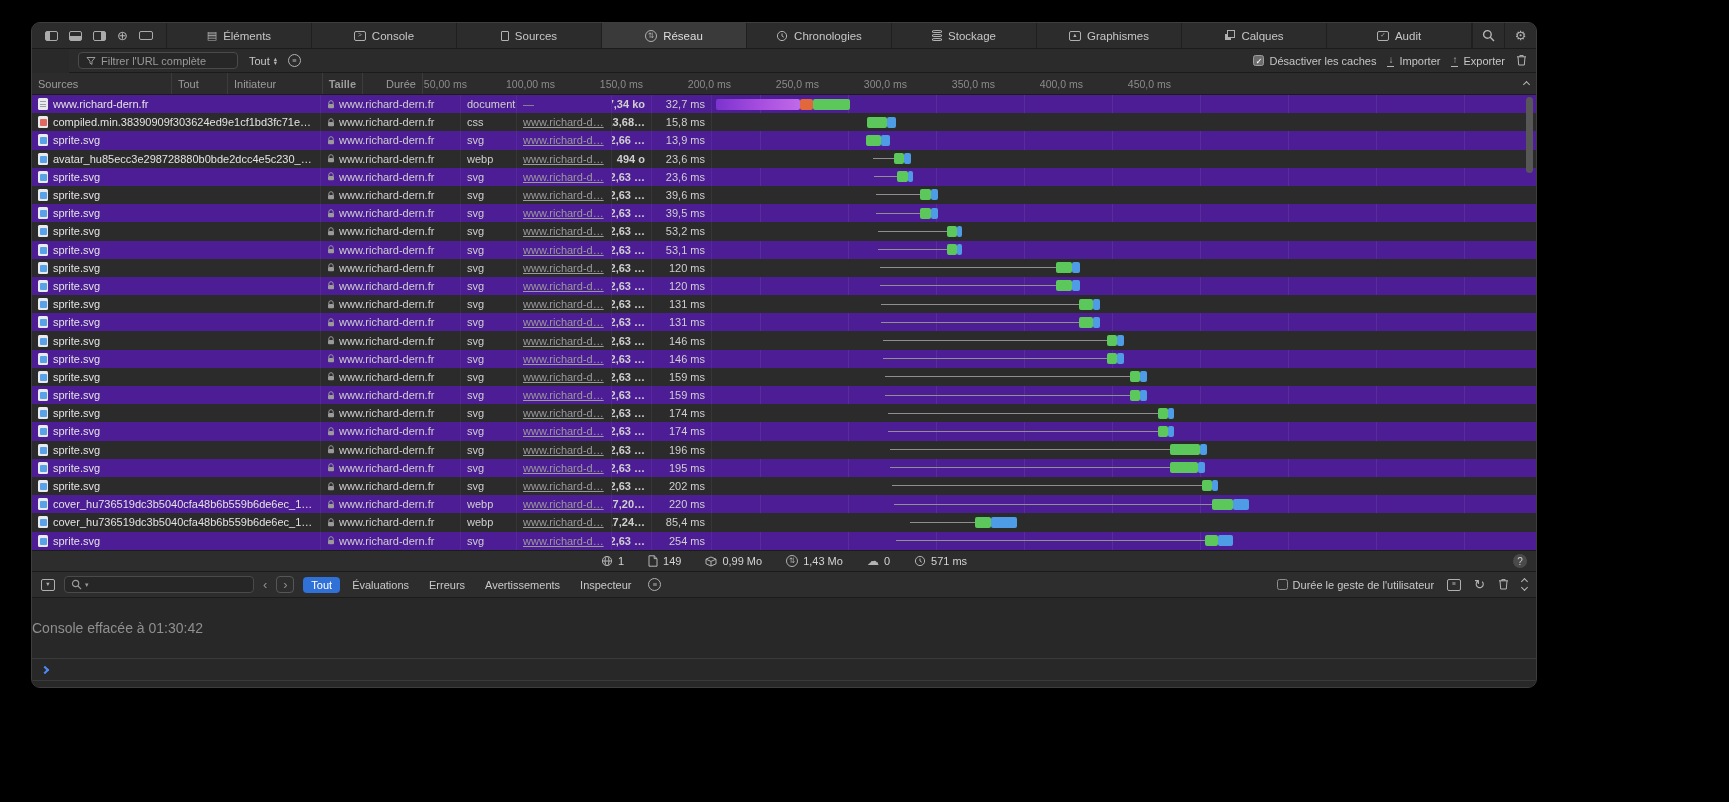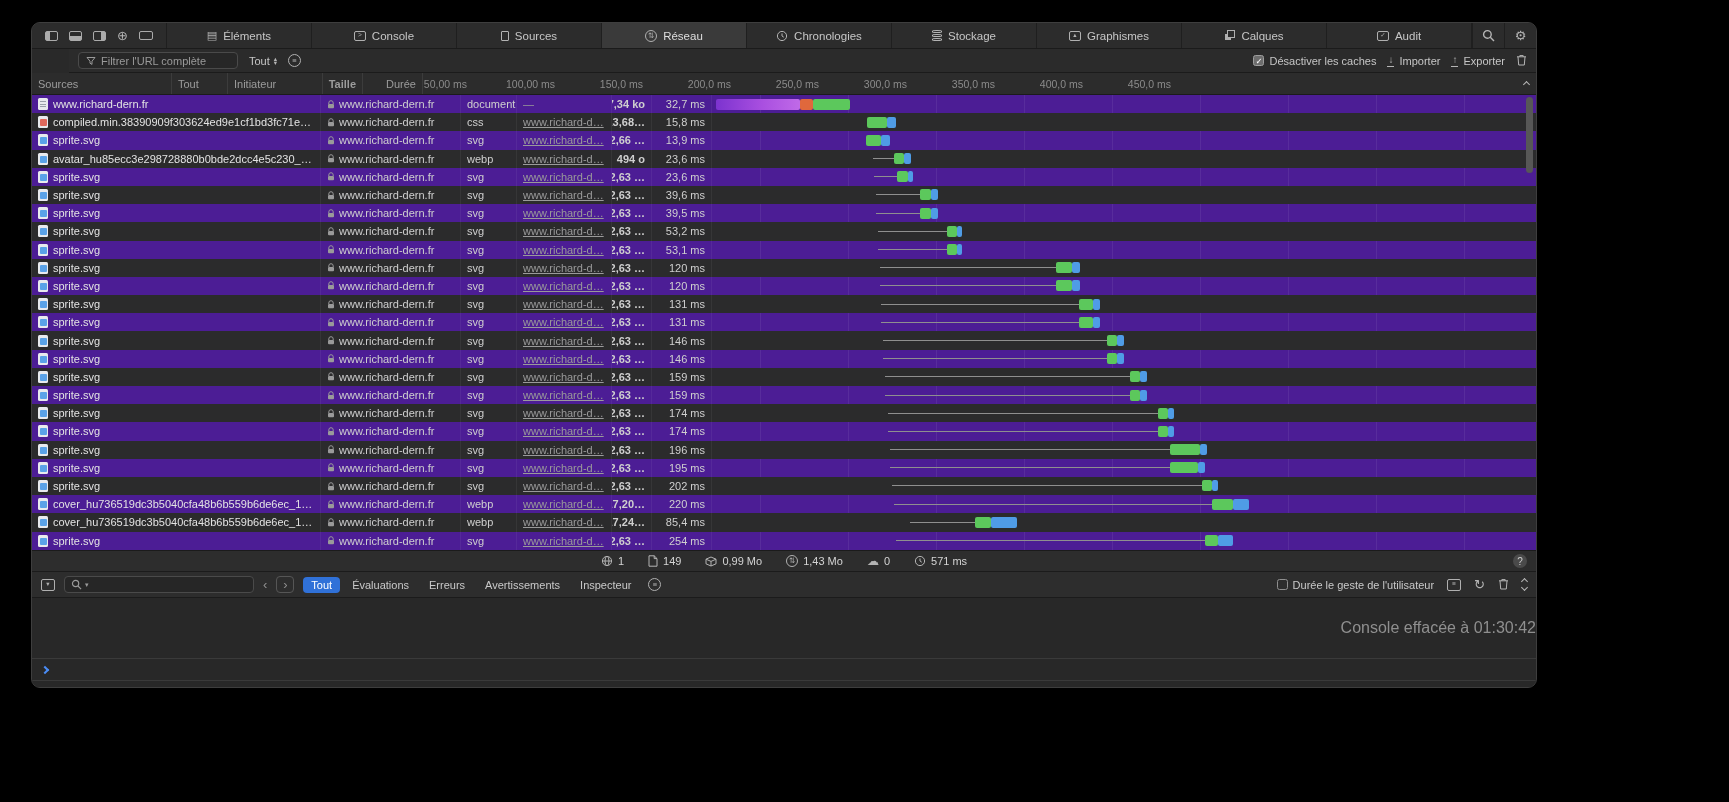--- a/index.html
+++ b/index.html
@@ -114,22 +114,22 @@
   .csearch { width:190px; height:17px; border:1px solid #4a4a4a; background:#262626; border-radius:4px;
     display:flex; align-items:center; padding:0 6px; gap:3px; }
   .navbtn { color:#8f8f8f; font-size:13px; line-height:1; }
   .navbtn.boxed { border:1px solid #565656; border-radius:4px; width:18px; height:17px;
     display:flex; align-items:center; justify-content:center; }
   .ctabs { display:flex; align-items:center; gap:4px; }
   .ctab { padding:2px 8px; border-radius:4px; white-space:nowrap; }
   .ctab.active { background:#3071d8; color:#fff; }
   .cright { margin-left:auto; display:flex; align-items:center; gap:13px; }
   .dblchev { display:inline-flex; flex-direction:column; gap:1px; }
-  .console-msg { flex:1; display:flex; align-items:center; justify-content:flex-end; color:#8f8f8f;
-    font-size:16px; background:#282828; border-bottom:1px solid #3a3a3a; }
+  .console-msg { flex:1; display:flex; align-items:center; justify-content:flex-start; color:#8f8f8f;
+    font-size:14px; background:#282828; border-bottom:1px solid #3a3a3a; }
   .prompt { height:22px; display:flex; align-items:center; padding:0 10px; background:#282828;
     border-bottom:1px solid #3a3a3a; flex:none; }
   .bottom-pad { height:6px; background:#282828; flex:none; }
 </style>
 </head>
 <body>
 
 <div class="window">
 
 

